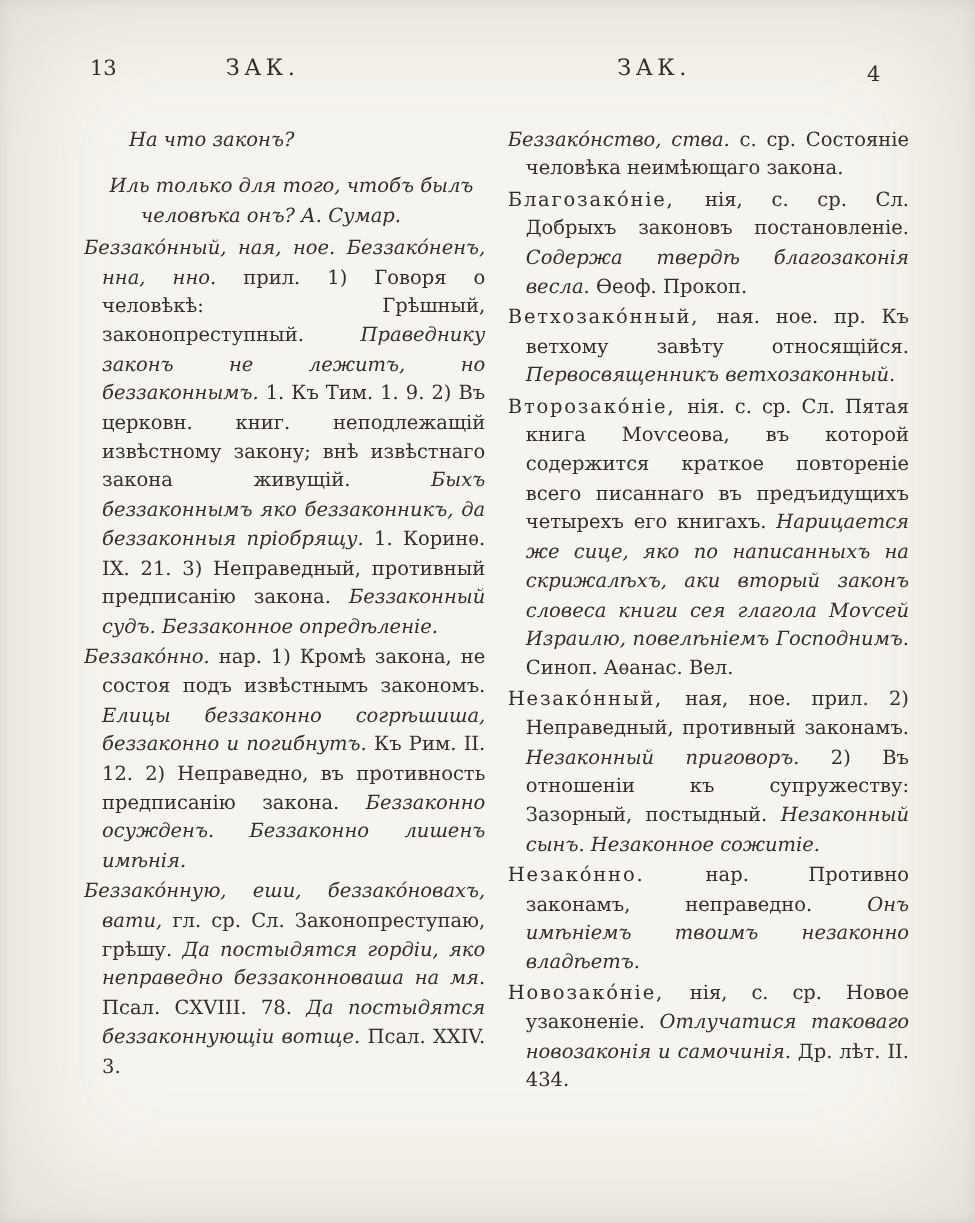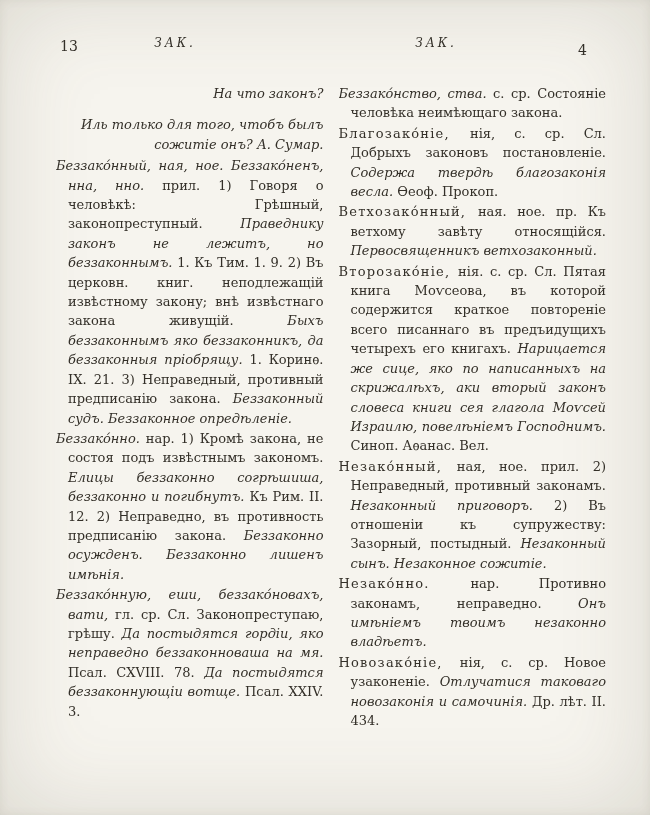--- a/index.html
+++ b/index.html
@@ -18,29 +18,29 @@
     background:var(--paper);
     color:var(--ink);
     box-shadow:inset 0 0 90px rgba(101,92,72,.18), inset 0 0 10px rgba(101,92,72,.10);
     padding:84px 44px 4px 56px;
     overflow:hidden;
   }
   
   .pn,.rh{position:absolute;top:38px;font-size:14px;}
   .pn-l{left:60px;}
   .pn-r{left:578px;top:42px;}
-  .rh{letter-spacing:3px;font-size:12px;font-style:italic;}
+  .rh{letter-spacing:3px;font-size:15px;}
   .rh-l{left:127px;width:96px;text-align:center;top:36px;}
   .rh-r{left:388px;width:96px;text-align:center;top:36px;}
   
   .columns{display:flex;gap:15px;height:700px;}
   .col{flex:1;min-width:0;font-size:13px;line-height:19.4px;text-align:justify;overflow:hidden;}
   
   .epigraph{font-style:italic;margin-bottom:2px;}
-  .ep{text-align:right;}
+  .ep{text-align:left;}
   .ep1{padding-left:30px;}
   .ep2{padding-left:17px;margin-top:12px;}
   .ep3{padding-left:38px;}
   
   .entry{margin:0 0 1px 0;padding-left:12px;text-indent:-12px;}
   .run-hw{font-style:italic;}
   .run-hwsp{letter-spacing:1.2px;}
   .run-it{font-style:italic;}
 </style>
 </head>
@@ -51,21 +51,21 @@
   <span class="pn pn-l">13</span>
   <span class="rh rh-l">ЗАК.</span>
   <span class="rh rh-r">ЗАК.</span>
   <span class="pn pn-r">4</span>
 
   <div class="columns">
     <div class="col">
       <div class="epigraph">
         <div class="ep ep1">На что законъ?</div>
         <div class="ep ep2">Иль только для того, чтобъ былъ</div>
-        <div class="ep ep3">сожитіе онъ? А. Сумар.</div>
+        <div class="ep ep3">человѣка онъ? А. Сумар.</div>
       </div>
       <div>
           <p class="entry"><span class="run-hw">Беззако́нный, ная, ное. Беззако́ненъ, нна, нно. </span><span class="run-rm">прил. 1) Говоря о человѣкѣ: Грѣшный, законопреступный. </span><span class="run-it">Праведнику законъ не лежитъ, но беззаконнымъ. </span><span class="run-rm">1. Къ Тим. 1. 9. 2) Въ церковн. книг. неподлежащій извѣстному закону; внѣ извѣстнаго закона живущій. </span><span class="run-it">Быхъ беззаконнымъ яко беззаконникъ, да беззаконныя пріобрящу. </span><span class="run-rm">1. Коринѳ. IX. 21. 3) Неправедный, противный предписанію закона. </span><span class="run-it">Беззаконный судъ. Беззаконное опредѣленіе.</span></p>
           <p class="entry"><span class="run-hw">Беззако́нно. </span><span class="run-rm">нар. 1) Кромѣ закона, не состоя подъ извѣстнымъ закономъ. </span><span class="run-it">Елицы беззаконно согрѣшиша, беззаконно и погибнутъ. </span><span class="run-rm">Къ Рим. II. 12. 2) Неправедно, въ противность предписанію закона. </span><span class="run-it">Беззаконно осужденъ. Беззаконно лишенъ имѣнія.</span></p>
           <p class="entry"><span class="run-hw">Беззако́нную, еши, беззако́новахъ, вати, </span><span class="run-rm">гл. ср. Сл. Законопреступаю, грѣшу. </span><span class="run-it">Да постыдятся гордіи, яко неправедно беззаконноваша на мя. </span><span class="run-rm">Псал. CXVIII. 78. </span><span class="run-it">Да постыдятся беззаконнующіи вотще. </span><span class="run-rm">Псал. XXIV. 3.</span></p>
         </div>
     </div>
 
     <div class="col">
       <div>

